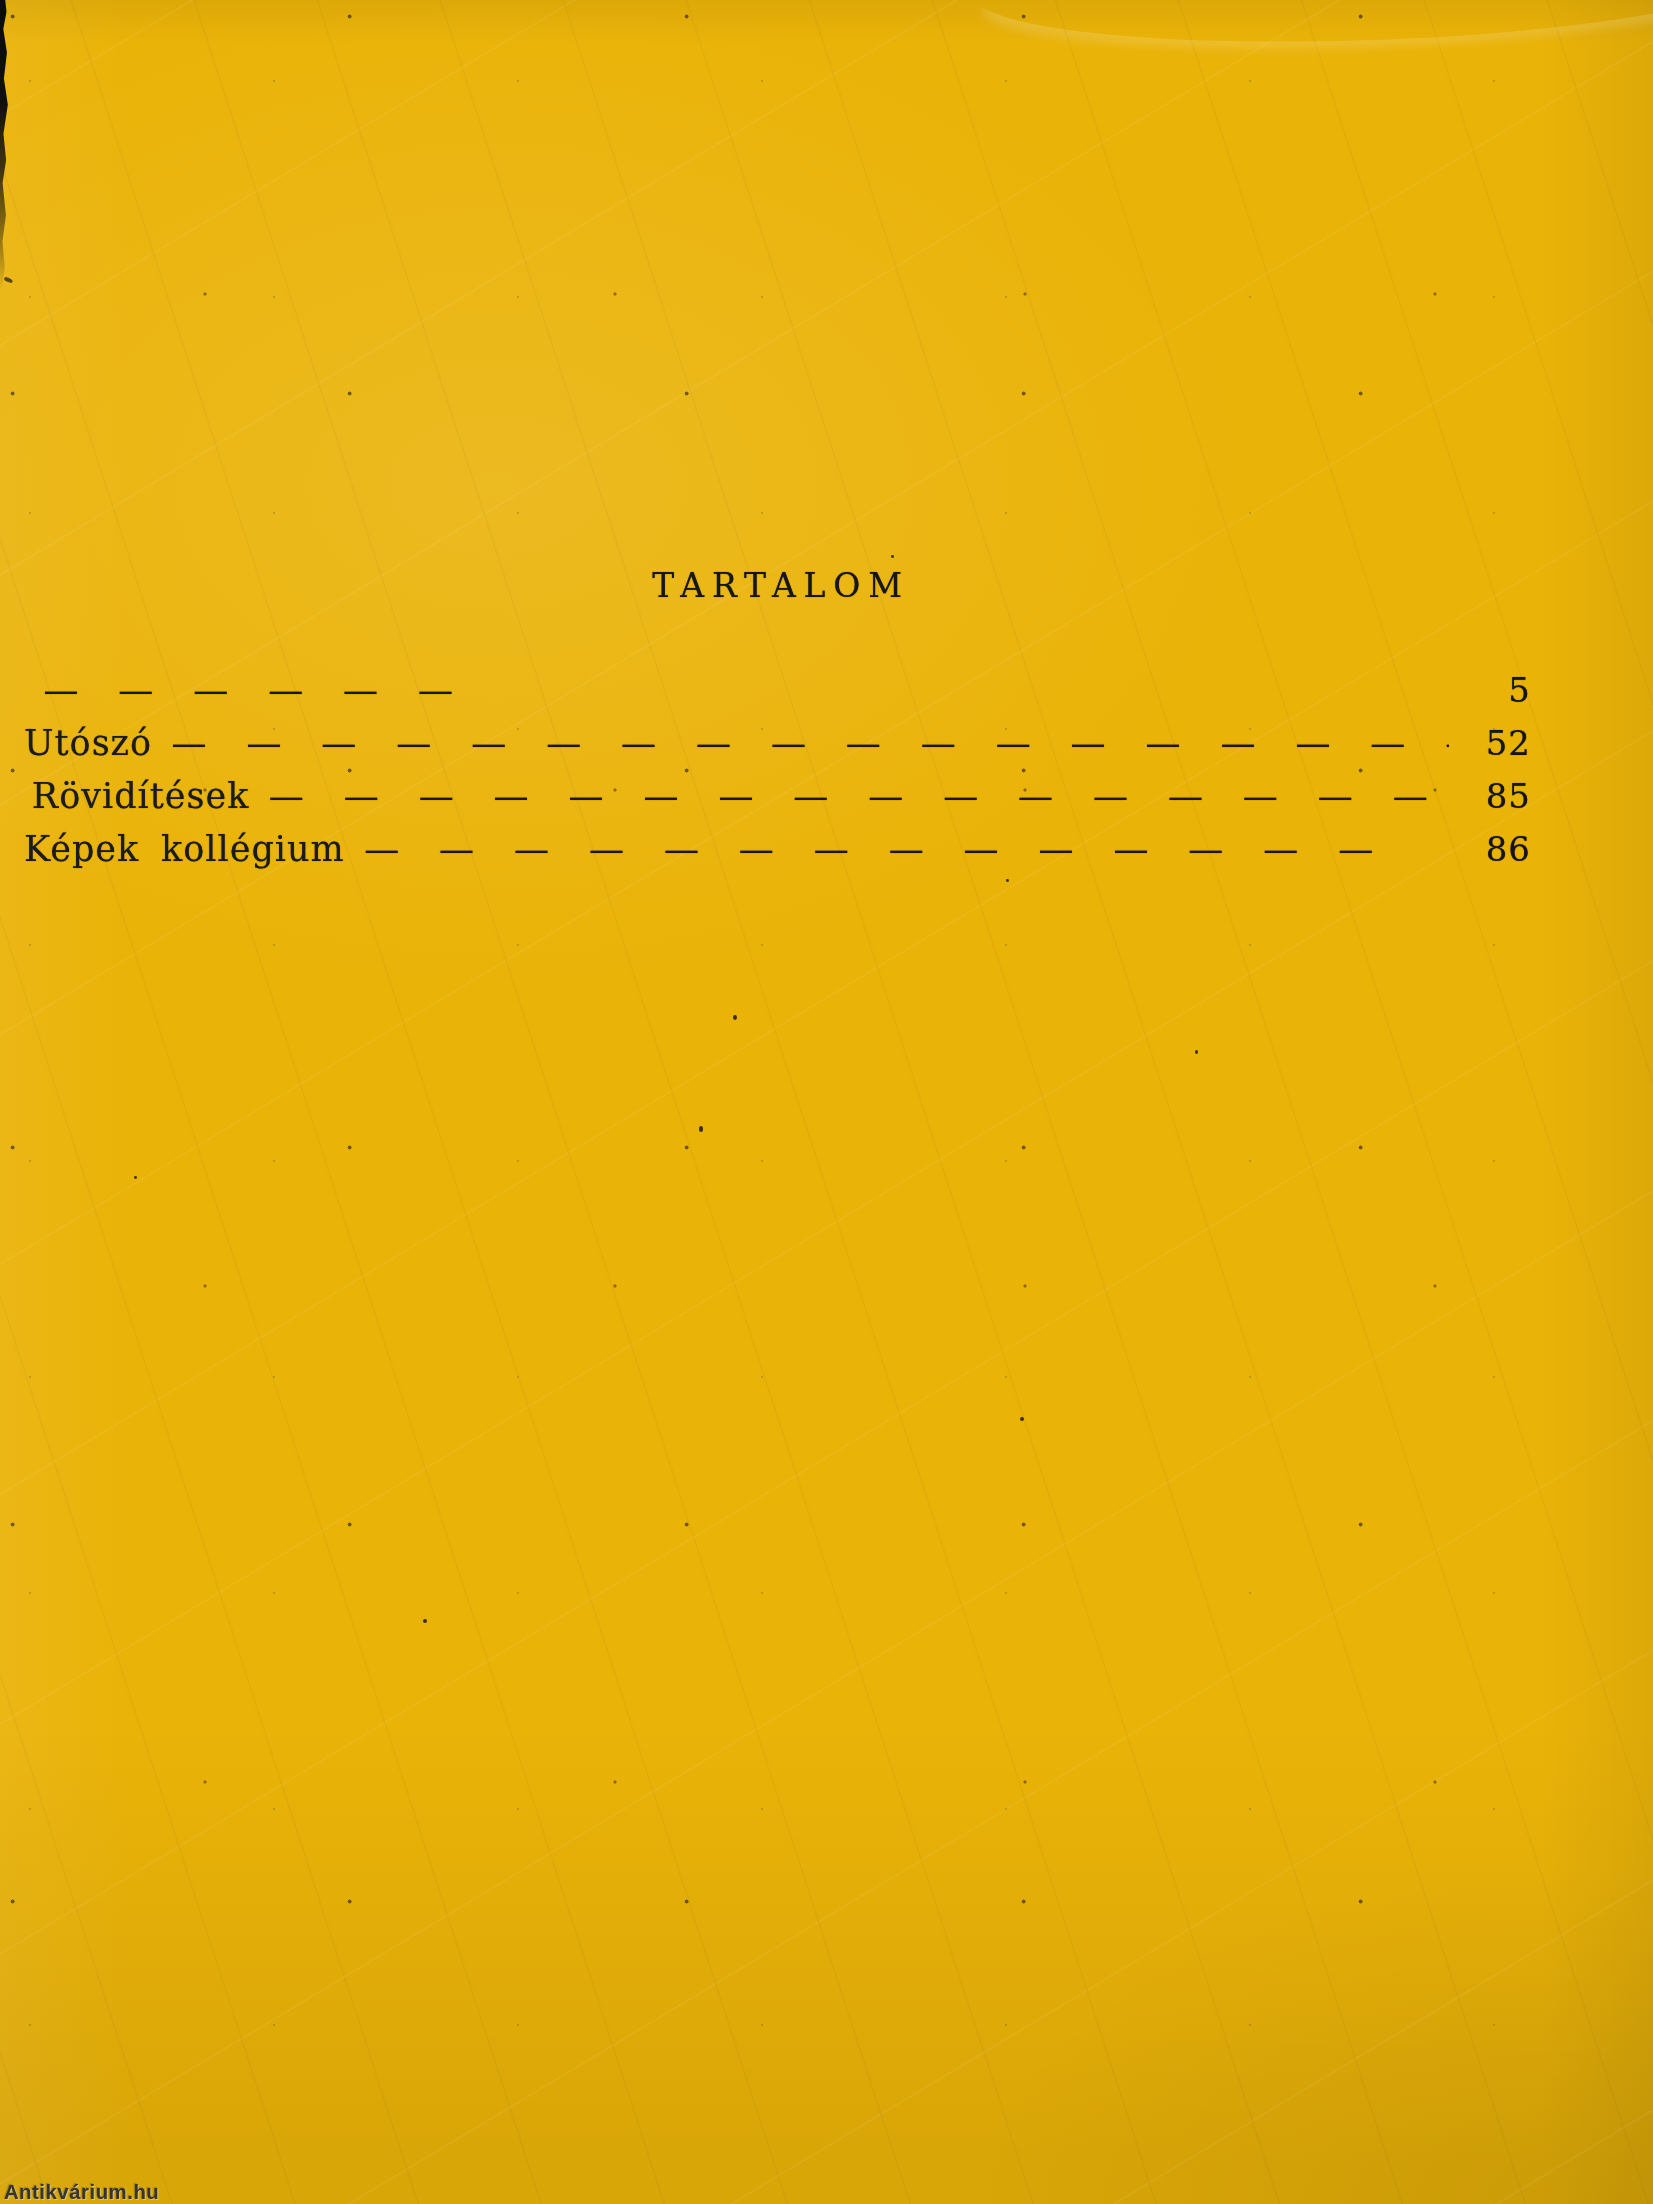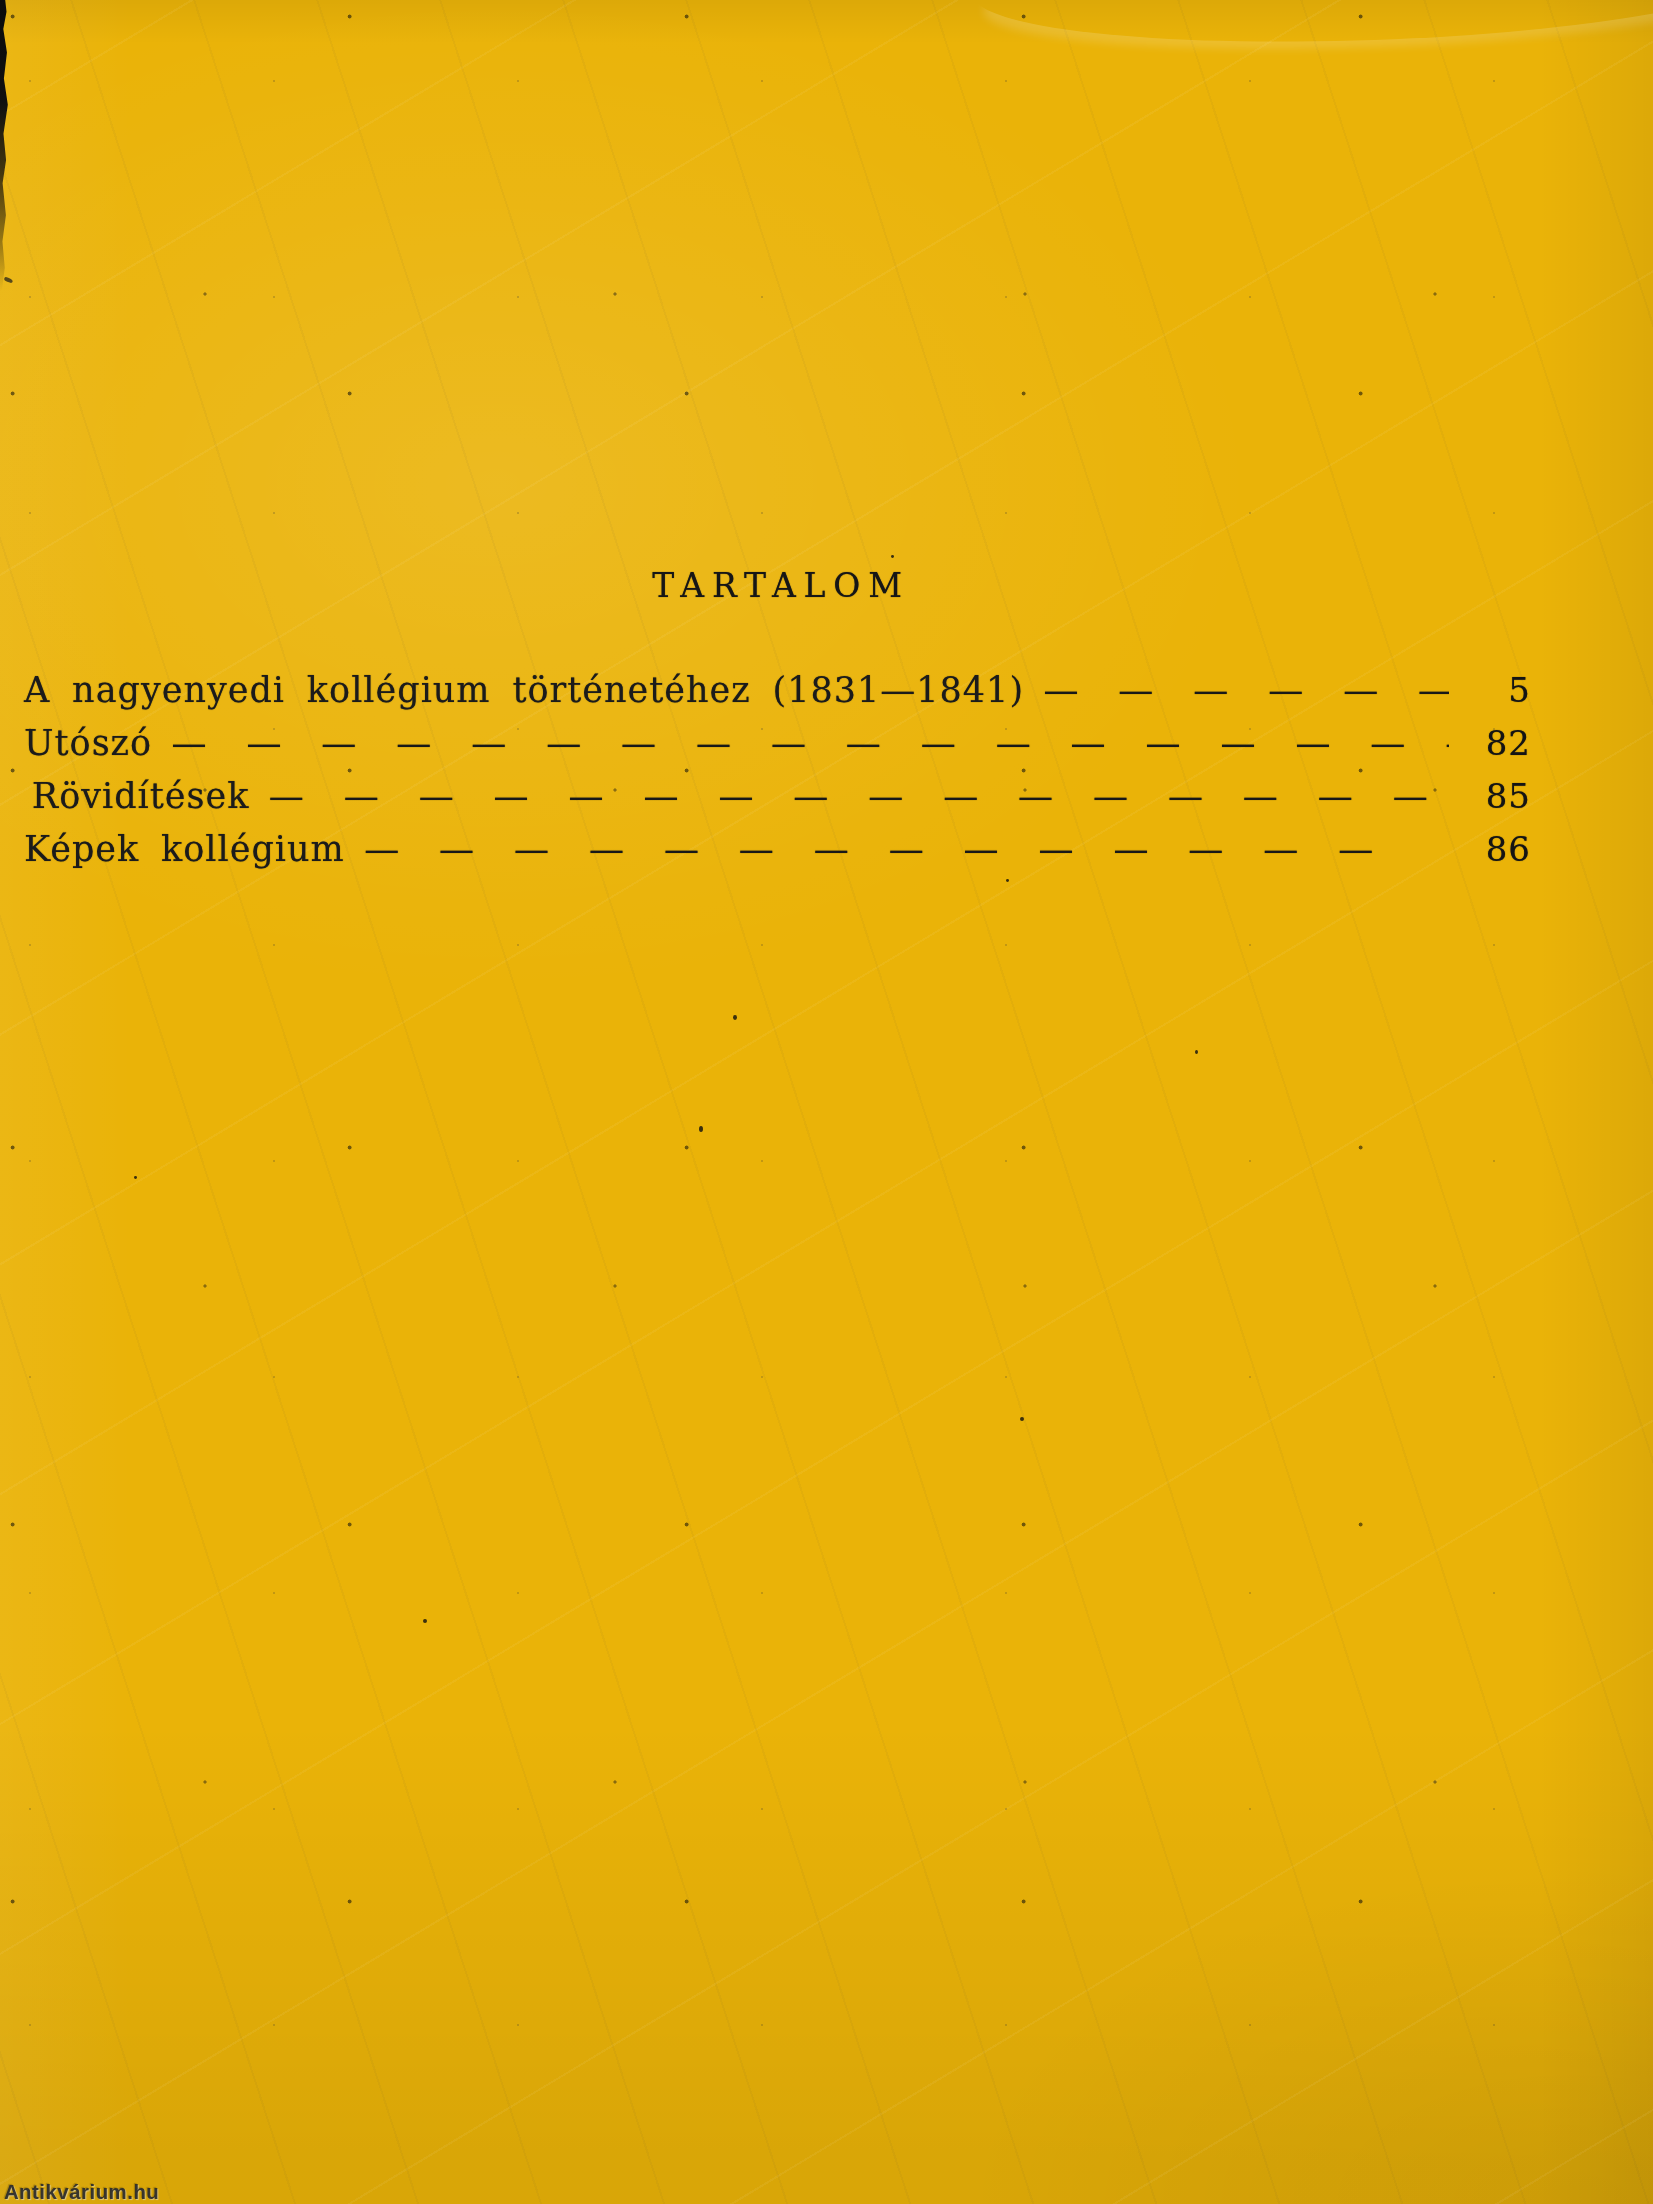--- a/index.html
+++ b/index.html
@@ -107,28 +107,27 @@
   <div class="speck s5"></div>
   <div class="speck s6"></div>
   <div class="speck s7"></div>
   <div class="speck s8"></div>
   <div class="speck s9"></div>
 
   <h1 class="title">TARTALOM</h1>
 
   <div class="toc">
     <div class="row">
-      <span class="label">A nagyenyedi kollégium történetéhez (1831—1841)</span>
       <span class="leader">— — — — — —</span>
       <span class="pagenum">5</span>
     </div>
     <div class="row">
       <span class="label">Utószó</span>
       <span class="leader">— — — — — — — — — — — — — — — — — — — —</span>
-      <span class="pagenum">82</span>
+      <span class="pagenum">52</span>
     </div>
     <div class="row">
       <span class="label">Rövidítések</span>
       <span class="leader">— — — — — — — — — — — — — — — — —</span>
       <span class="pagenum">85</span>
     </div>
     <div class="row">
       <span class="label">Képek kollégium</span>
       <span class="leader">— — — — — — — — — — — — — —</span>
       <span class="pagenum">86</span>

